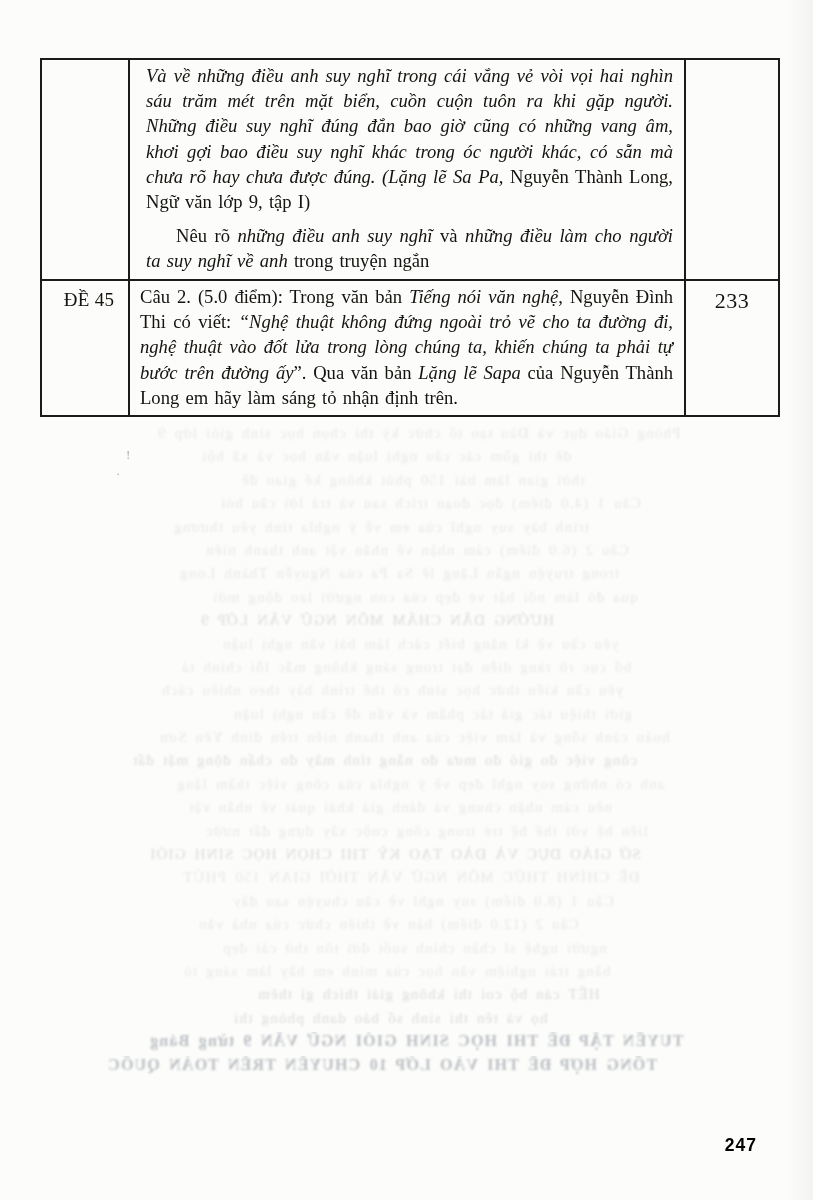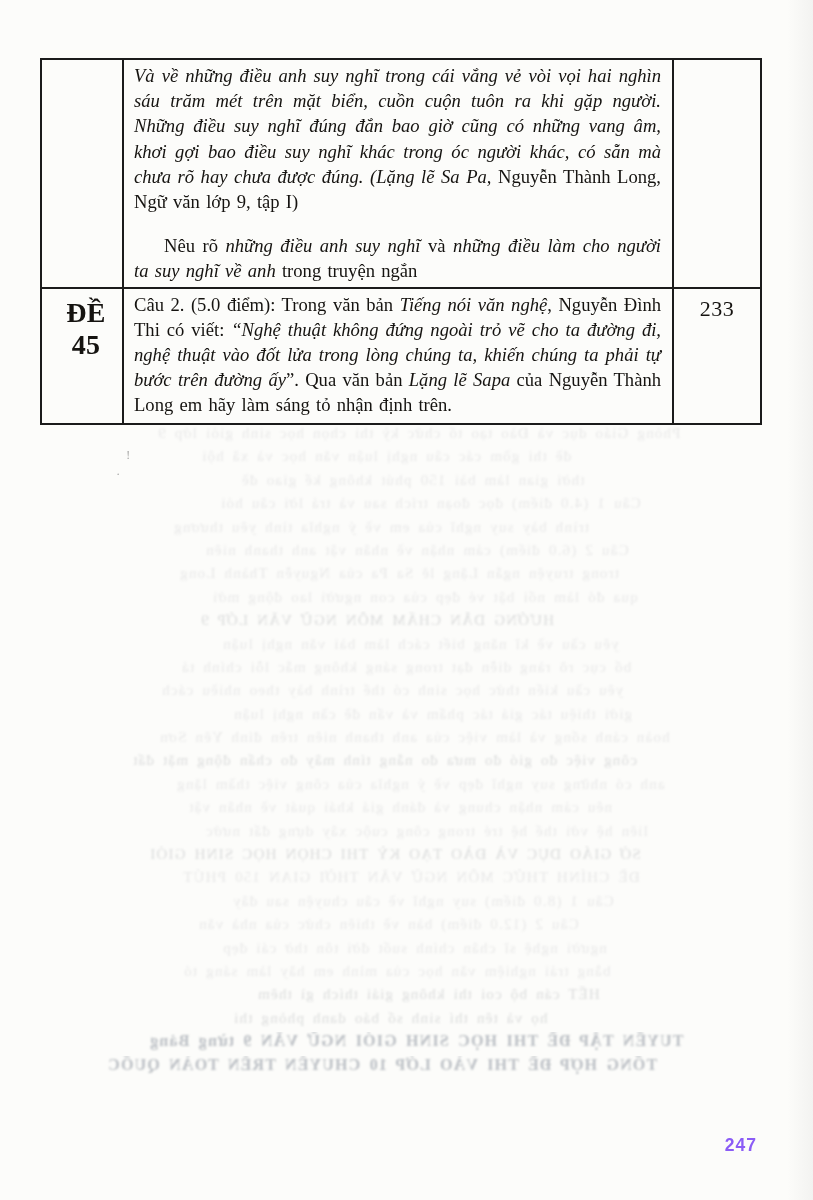--- a/index.html
+++ b/index.html
@@ -29,47 +29,47 @@
     width:718px;
     border-collapse:collapse;
     table-layout:fixed;
   }
   table.idx td{
     border:2px solid #1b1b1b;
     vertical-align:top;
     padding:0;
   }
   table.idx{border:1px solid #1b1b1b;}
-  tr.row-1 td{height:219px;}
+  tr.row-1 td{height:219px;padding-left:6px;}
   tr.row-2 td{height:134px;}
   td.c-label{width:80px;text-align:center;}
   td.c-body{width:548px;}
   td.c-page{width:86px;text-align:center;}
 
   .label-txt{
-    font-weight:bold;font-size:28px;letter-spacing:.3px;
+    font-weight:normal;font-size:19px;letter-spacing:.3px;
     padding-top:8px;
     margin-left:8px;
   }
   .pageref-txt{font-size:22px;padding-top:7px;letter-spacing:.5px;}
 
   .cellpad{
     padding:3px 11px 3px 10px;
     overflow:hidden;height:100%;
     box-sizing:border-box;
   }
   .para{
     margin:0;
     font-size:18.6px;line-height:25.2px;
     text-align:justify;
     word-spacing:1.6px;
   }
   .para .it{font-style:italic;}
   .para .bd{font-weight:normal;}
-  .p-gap{margin-top:19px;}
+  .p-gap{margin-top:9px;}
   .p-indent{text-indent:30px;}
 
   
   .ghost{
     position:absolute;left:0;top:424px;width:813px;
     pointer-events:none;
   }
   .gline{
     height:23.4px;
     text-align:center;
@@ -92,21 +92,21 @@
     color:rgba(70,70,72,0.45);
     font-size:13px;
     font-family:"Liberation Serif",serif;
   }
 
   
   .folio{
     position:absolute;right:56px;top:1135px;
     font-family:"Liberation Sans","DejaVu Sans",sans-serif;
     font-weight:bold;font-size:17.5px;letter-spacing:1px;
-    color:#8b5cf6;
+    color:#000000;
   }
 </style>
 </head>
 <body>
 
 <div class="page">
 
   <table class="idx">
     <tbody>
         <tr class="row-1">

